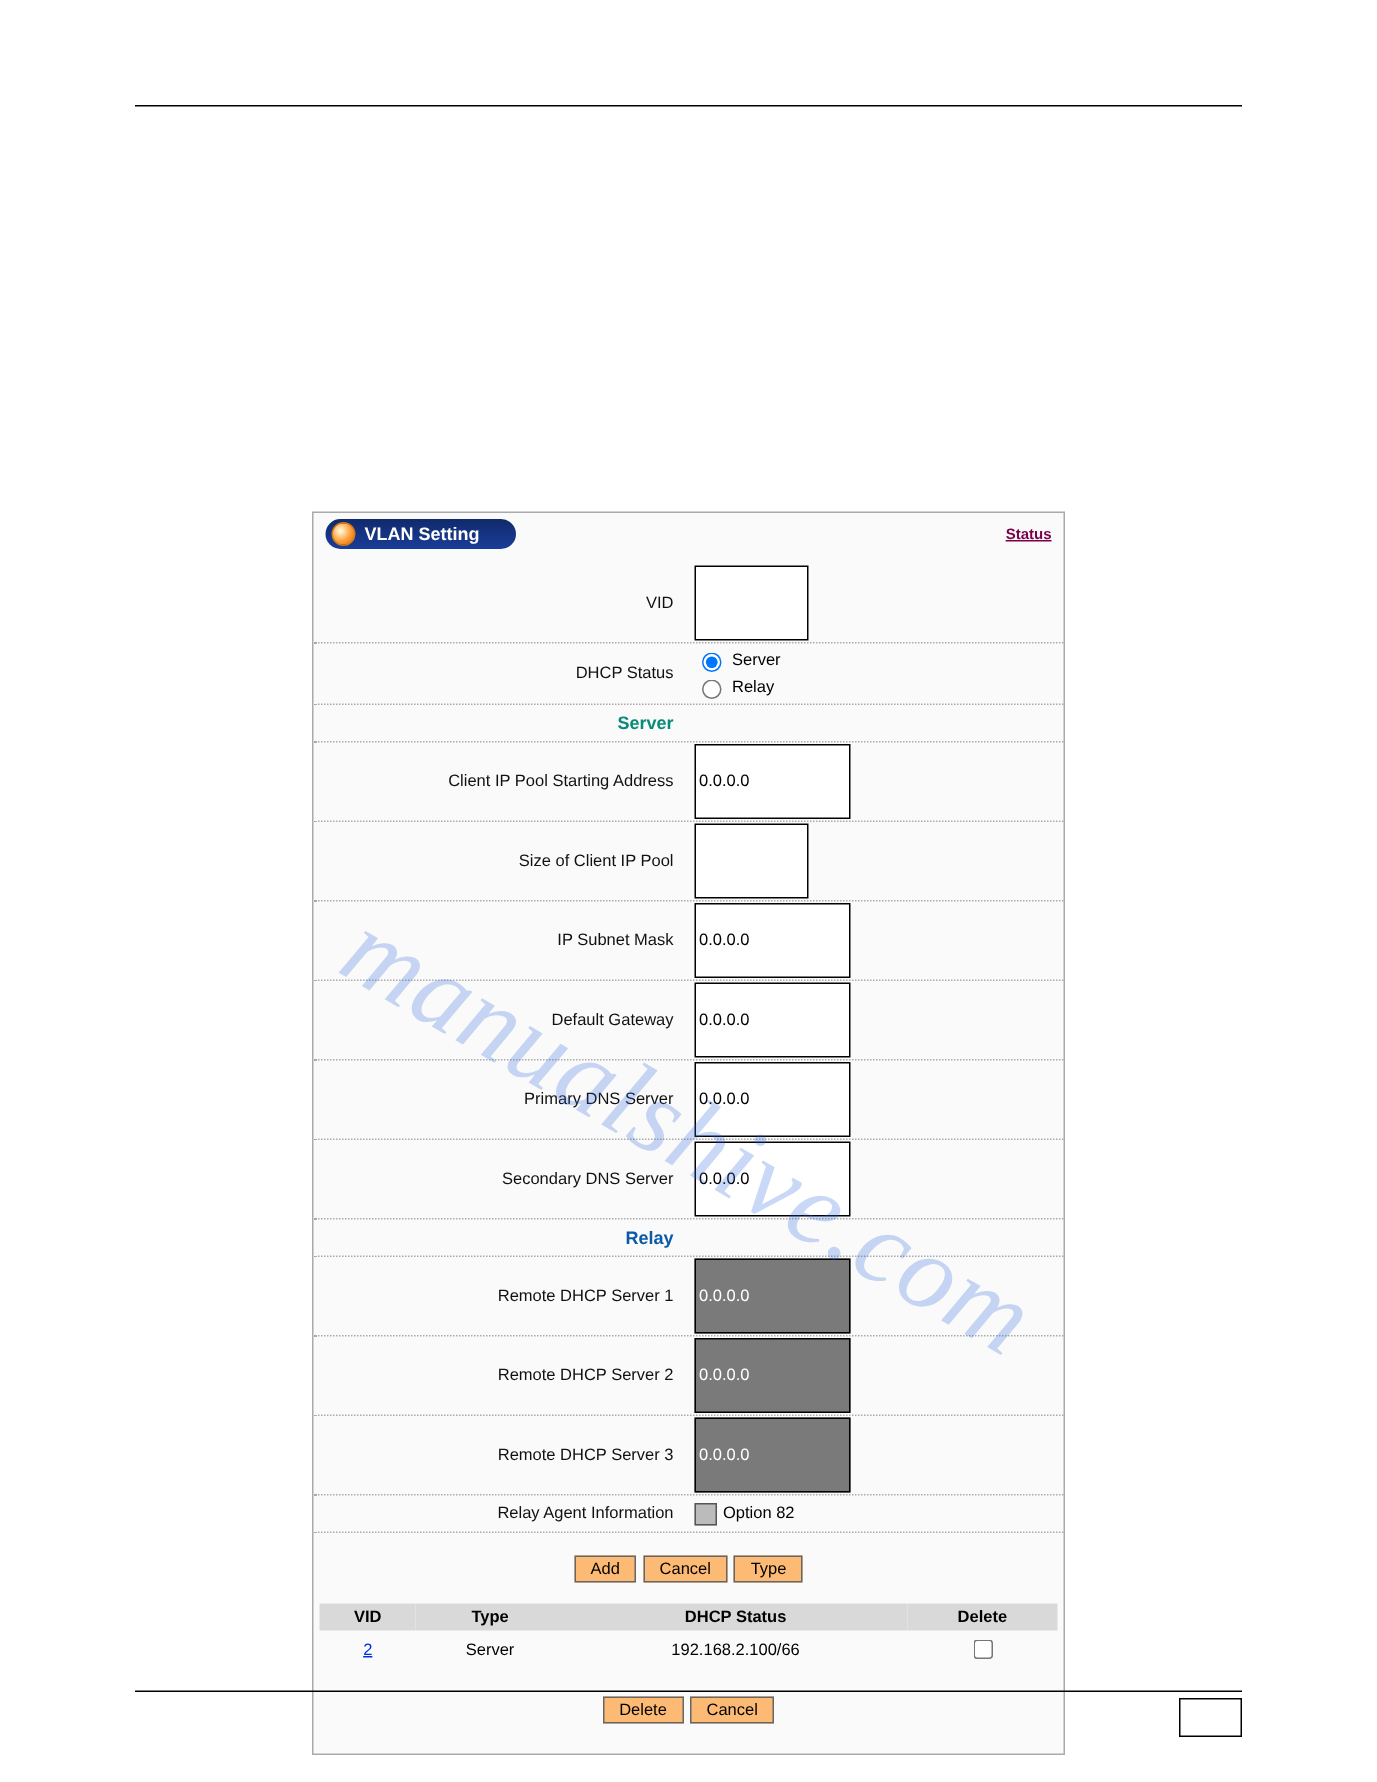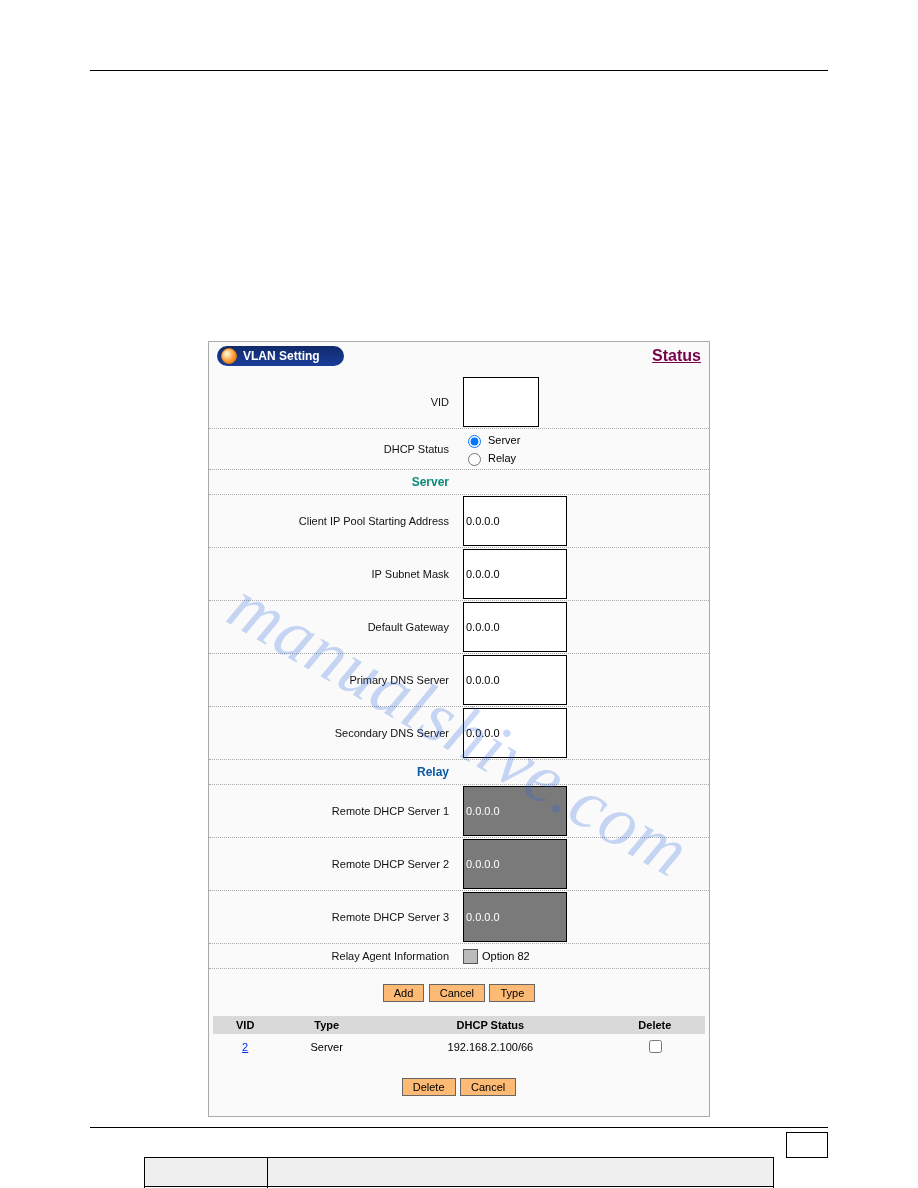--- a/index.html
+++ b/index.html
@@ -5,21 +5,21 @@
   body { margin: 0; font-family: Arial, sans-serif; background: #fff; }
   .page { width: 918px; height: 1188px; position: relative; box-sizing: border-box; padding: 40px 90px; }
   .top-rule { border-top: 1px solid #000; margin: 30px 0 0 0; }
   .bottom-rule { border-top: 1px solid #000; position: absolute; bottom: 60px; left: 90px; right: 90px; }
   .page-num-box { position: absolute; bottom: 30px; right: 90px; width: 40px; height: 24px; border: 1px solid #000; }
 
   .screenshot-frame { width: 500px; margin: 270px auto 0 auto; border: 1px solid #aaa; background: #fafafa; position: relative; }
   .header-bar { display: flex; align-items: center; justify-content: space-between; padding: 4px 8px; }
   .title-pill { display: flex; align-items: center; background: linear-gradient(#102a6a,#1a3d9a); color: #fff; font-weight: bold; font-size: 12px; padding: 2px 24px 2px 4px; border-radius: 10px; position: relative; }
   .title-dot { width: 14px; height: 14px; border-radius: 50%; background: radial-gradient(circle at 5px 5px, #ffd, #ff9c3a 55%, #d66a00); margin-right: 6px; border: 1px solid #d47b18; }
-  .status-link { color: #7a004a; font-weight: bold; font-size: 16px; text-decoration: underline; margin-left: 13px; }
+  .status-link { color: #7a004a; font-weight: bold; font-size: 10px; text-decoration: underline; margin-left: 13px; }
 
   .form-area { padding: 6px 0; }
   .row { display: flex; align-items: center; min-height: 22px; border-bottom: 1px dotted #aaa; padding: 1px 0; }
   .lbl { width: 240px; text-align: right; padding-right: 14px; font-size: 11px; color: #111; }
   .section-lbl { width: 240px; text-align: right; padding-right: 14px; font-size: 12px; font-weight: bold; }
   .server-title { color: #0a8a7a; }
   .relay-title { color: #0a5aa5; }
   .val { flex: 1; display: flex; align-items: center; font-size: 11px; gap: 4px; }
   input[type="text"] { font-size: 11px; height: 16px; border: 1px solid #000; padding: 16px 2px; }
   .tx-med { width: 98px; }
@@ -88,20 +88,26 @@
         </div>
       </div>
       <div class="row">
         <div class="section-lbl server-title">Server</div>
         <div class="val"></div>
       </div>
       <div class="row">
         <div class="lbl">Client IP Pool Starting Address</div>
         <div class="val">
             <input type="text" class="tx-med" value="0.0.0.0" style="">
+          </div>
+      </div>
+      <div class="row">
+        <div class="lbl">Size of Client IP Pool</div>
+        <div class="val">
+            <input type="text" class="tx-sm" value="" style="">
           </div>
       </div>
       <div class="row">
         <div class="lbl">IP Subnet Mask</div>
         <div class="val">
             <input type="text" class="tx-med" value="0.0.0.0" style="">
           </div>
       </div>
       <div class="row">
         <div class="lbl">Default Gateway</div>

